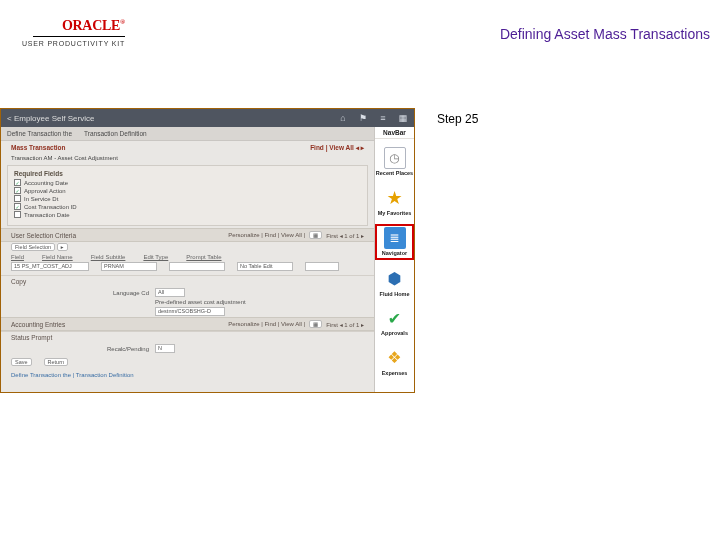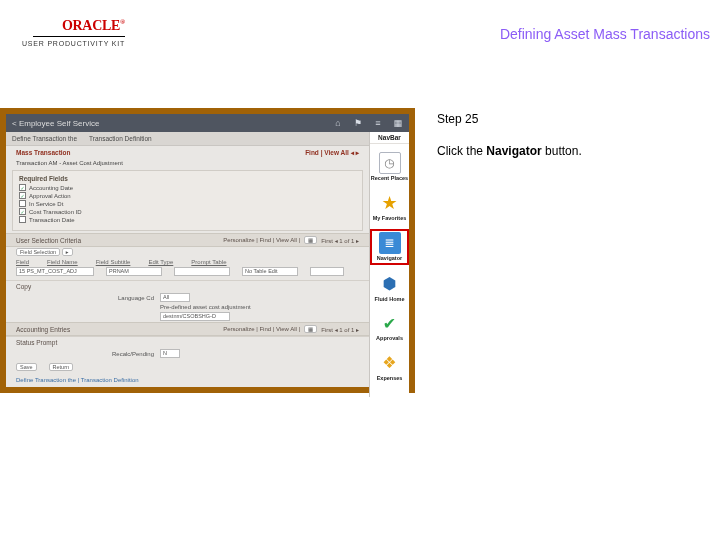--- a/index.html
+++ b/index.html
@@ -11,25 +11,25 @@
     position: relative;
   }
 
   
   .hdr { position: absolute; top: 0; left: 0; right: 0; height: 56px; }
   .logo-wrap { position: absolute; left: 22px; top: 18px; display: flex; flex-direction: column; align-items: flex-end; }
   .logo { font-family: Georgia, 'Times New Roman', serif; font-size: 14px; font-weight: bold; color: #c00; letter-spacing: -0.3px; }
   .logo sup { font-size: 7px; vertical-align: top; }
   .logo-sub { font-size: 7px; letter-spacing: 0.8px; color: #333; margin-top: 2px; }
   .logo-rule { height: 1px; background: #000; width: 92px; margin: 2px 0 1px 0; }
-  .title { position: absolute; right: 10px; top: 26px; font-size: 14px; color: #8b5cf6; }
+  .title { position: absolute; right: 10px; top: 26px; font-size: 14px; color: #4c1d95; }
 
   
   .main { position: absolute; left: 0; right: 0; top: 108px; height: 285px; display: flex; }
-  .shot { position: relative; width: 415px; height: 285px; background: #e9e7e4; border: 6px solid #a16207; }
+  .shot { position: relative; width: 415px; height: 285px; background: #e9e7e4; border: 1px solid #a16207; }
   .instr { flex: 1; padding: 4px 20px 0 22px; font-size: 12px; color: #000; }
   .step-no { margin-bottom: 18px; }
 
   
   .tbar { height: 18px; background: #4f5560; color: #ddd; display: flex; align-items: center; padding: 0 6px; font-size: 8px; justify-content: space-between; }
   .tbar .left { display: flex; gap: 6px; align-items: center; }
   .tbar .right { display: flex; gap: 10px; align-items: center; }
   .tbar-ico { width: 10px; height: 10px; display: inline-flex; align-items: center; justify-content: center; color: #d9dee6; font-size: 9px; }
 
   .subbar { height: 14px; background: #d9d6d2; display: flex; align-items: center; padding: 0 6px; font-size: 6.5px; color: #4a4a4a; gap: 12px; border-bottom: 1px solid #c9c6c2; }
@@ -224,17 +224,14 @@
       <div class="valrow" style="padding-top:4px;">
         <span class="pill">Save</span>
         <span class="pill">Return</span>
       </div>
       <div class="footlink">Define Transaction the | Transaction Definition</div>
     </div>
   </div>
 
   <div class="instr">
     <div class="step-no">Step 25</div>
-    <div>
-      <span>Click the </span><b>Navigator</b><span> button.</span>
-    </div>
   </div>
 </div>
 
 </body></html>

